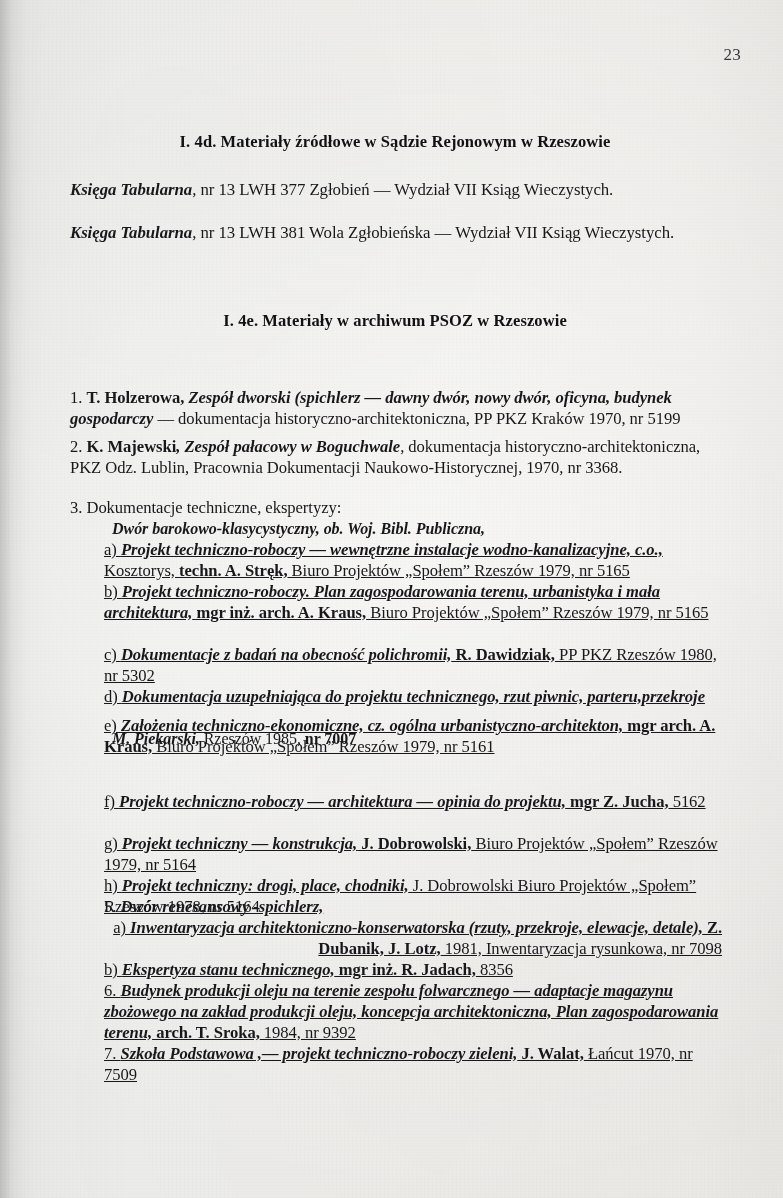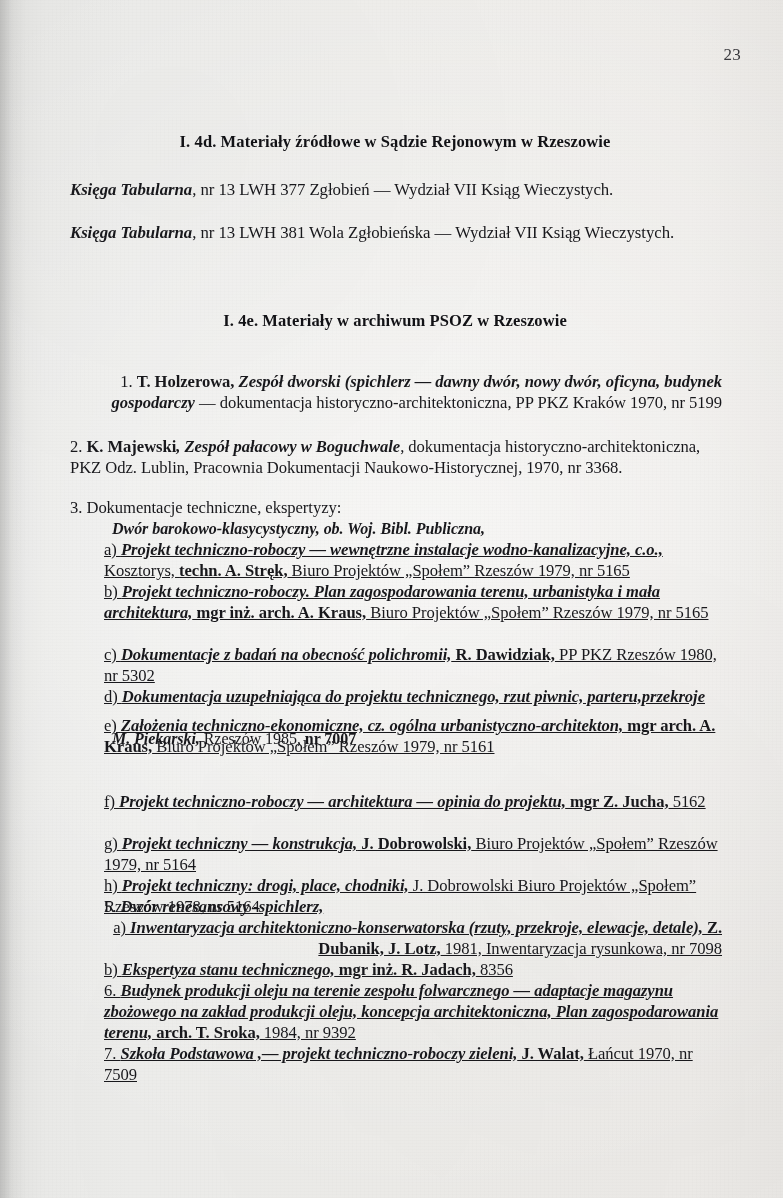--- a/index.html
+++ b/index.html
@@ -76,21 +76,21 @@
     font-size: 16.6px;
     line-height: 20.9px;
     text-align: left;
     color: #18181c;
     letter-spacing: -0.05px;
   }
   .tab-line { font-size: 16.8px; line-height: 21px; }
   #tab-1 { top: 179px; }
   #tab-2 { top: 222px; }
 
-  #item-1 { top: 372px; text-align: right; }
+  #item-1 { top: 388px; }
   #item-2 { top: 437px; }
   #item-3 { top: 498px; }
 
   .sub {
     position: absolute;
     left: 104px;
     width: 618px;
     font-size: 16.6px;
     line-height: 20.9px;
     color: #18181c;

